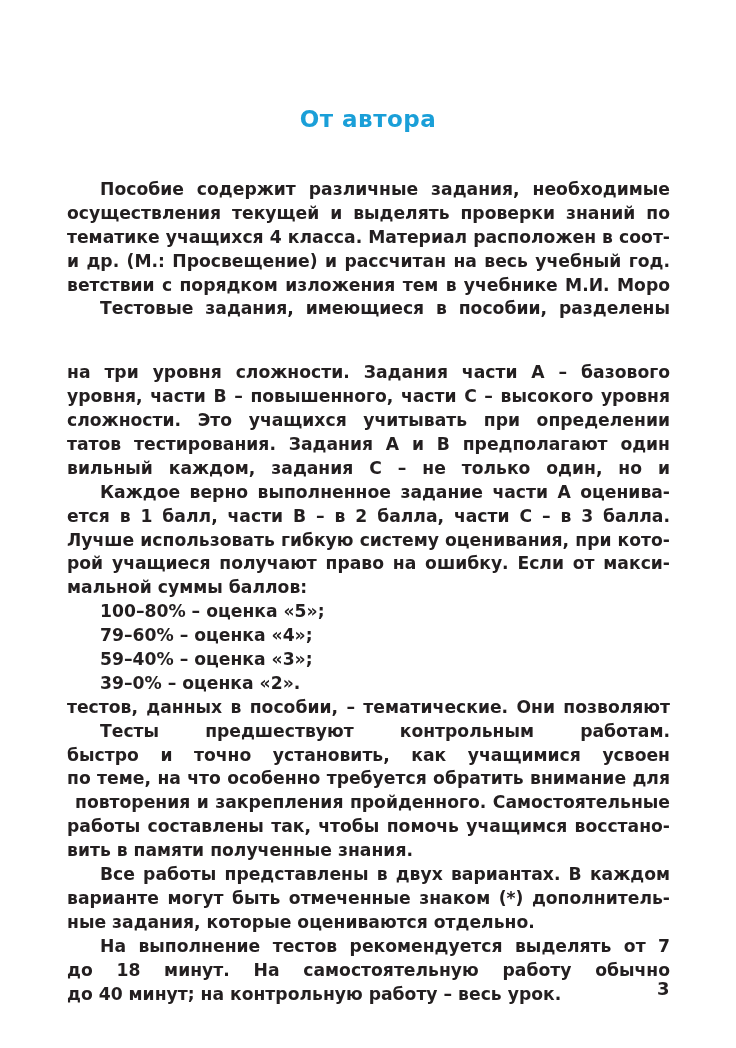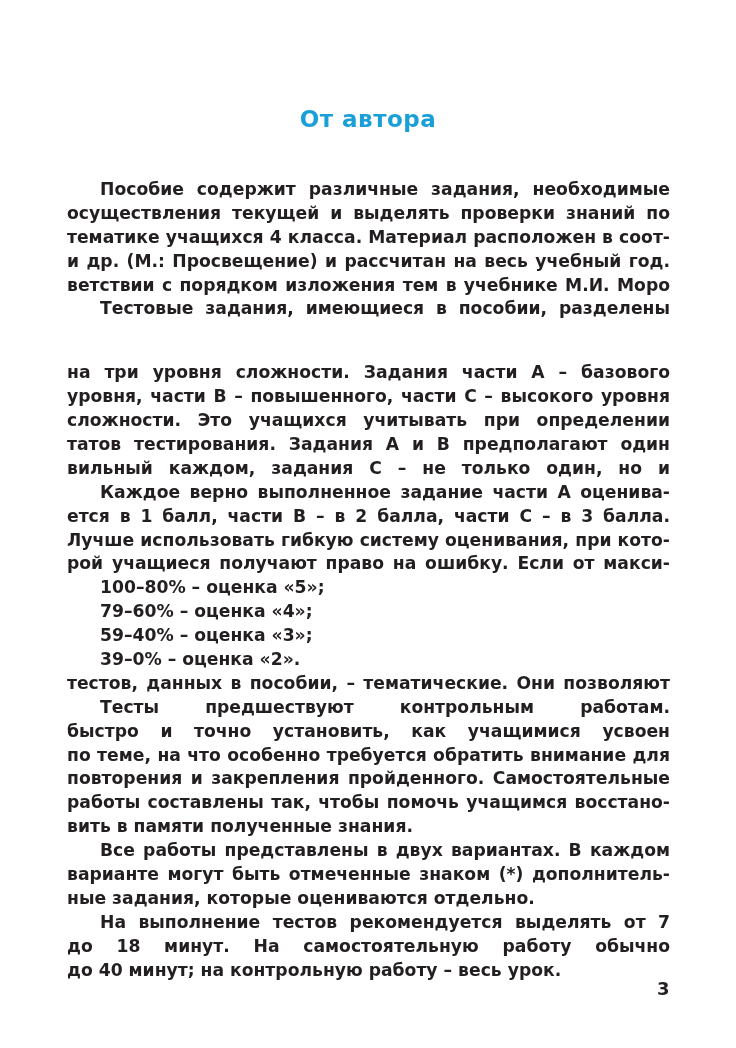--- a/index.html
+++ b/index.html
@@ -51,35 +51,36 @@
       <span class="line" style="white-space: normal; overflow: hidden;">сложности. Это учащихся учитывать при определении резуль-</span>
       <span class="line" style="white-space: normal; overflow: hidden;">татов тестирования. Задания А и В предполагают один пра-</span>
       <span class="line" style="white-space: normal; overflow: hidden;">вильный каждом, задания С – не только один, но и больше.</span>
     </div>
 
     <div>
       <span class="line indent" style="white-space: normal; overflow: hidden;">Каждое верно выполненное задание части А оценива-</span>
       <span class="line" style="white-space: normal; overflow: hidden;">ется в 1 балл, части В – в 2 балла, части С – в 3 балла.</span>
       <span class="line" style="white-space: normal; overflow: hidden;">Лучше использовать гибкую систему оценивания, при кото-</span>
       <span class="line" style="white-space: normal; overflow: hidden;">рой учащиеся получают право на ошибку. Если от макси-</span>
+      <span class="line last" style="white-space: normal; overflow: hidden;">мальной суммы баллов:</span>
     </div>
 
     <div>
       <span class="line grade" style="white-space: normal; overflow: hidden;">100–80% – оценка «5»;</span>
       <span class="line grade" style="white-space: normal; overflow: hidden;">79–60% – оценка «4»;</span>
       <span class="line grade" style="white-space: normal; overflow: hidden;">59–40% – оценка «3»;</span>
       <span class="line grade" style="white-space: normal; overflow: hidden;">39–0% – оценка «2».</span>
     </div>
 
     <div>
       <span class="line" style="white-space: normal; overflow: hidden;">тестов, данных в пособии, – тематические. Они позволяют</span>
       <span class="line indent" style="white-space: normal; overflow: hidden;">Тесты предшествуют контрольным работам. Большинство</span>
       <span class="line" style="white-space: normal; overflow: hidden;">быстро и точно установить, как учащимися усвоен материал</span>
       <span class="line" style="white-space: normal; overflow: hidden;">по теме, на что особенно требуется обратить внимание для</span>
-      <span class="line" style="white-space: normal; overflow: hidden;">повторения и закрепления пройденного. Самостоятельные</span>
+      <span class="line" style="white-space: normal; overflow: hidden; margin-left: 8px;">повторения и закрепления пройденного. Самостоятельные</span>
       <span class="line" style="white-space: normal; overflow: hidden;">работы составлены так, чтобы помочь учащимся восстано-</span>
       <span class="line last" style="white-space: normal; overflow: hidden;">вить в памяти полученные знания.</span>
     </div>
 
     <div>
       <span class="line indent" style="white-space: normal; overflow: hidden;">Все работы представлены в двух вариантах. В каждом</span>
       <span class="line" style="white-space: normal; overflow: hidden;">варианте могут быть отмеченные знаком (*) дополнитель-</span>
       <span class="line last" style="white-space: normal; overflow: hidden;">ные задания, которые оцениваются отдельно.</span>
     </div>
 

